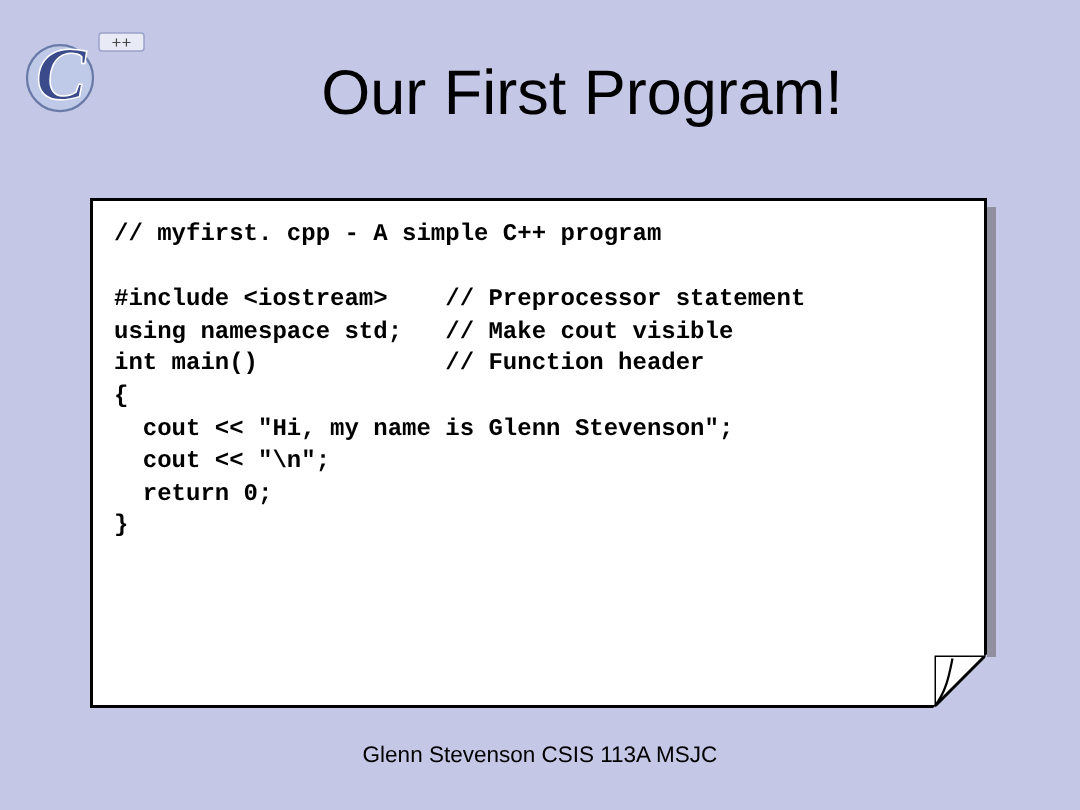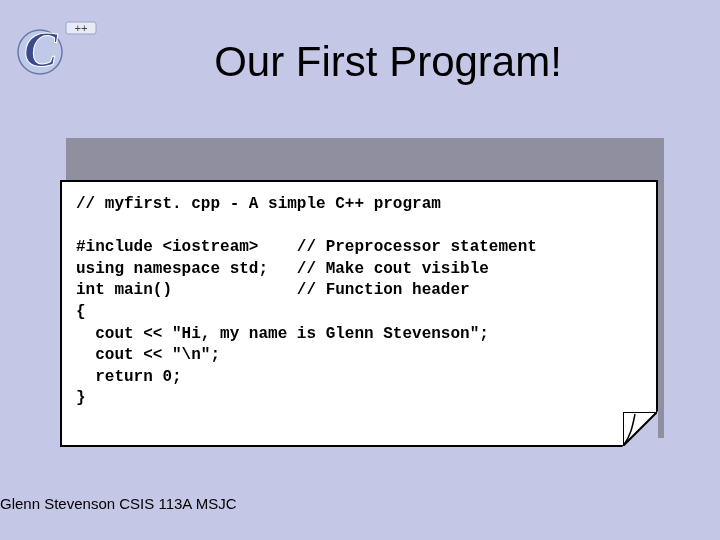--- a/index.html
+++ b/index.html
@@ -48,26 +48,25 @@
     left: 6px;
     width: 598px;
     height: 300px;
     background: #8f8fa0;
   }
   .codebox {
     position: absolute;
     top: 0;
     left: 0;
     width: 598px;
-    height: 267px;
+    height: 340px;
     background: #ffffff;
     border: 2px solid #000;
     box-sizing: border-box;
     padding: 12px 14px;
-    margin-top: 48px;
   }
   .codebox pre {
     margin: 0;
     font-family: "Courier New", Courier, monospace;
     font-size: 16px;
     line-height: 1.35;
     font-weight: bold;
     color: #000;
     white-space: pre;
   }
@@ -86,21 +85,21 @@
     bottom: -1px;
     width: 34px;
     height: 34px;
     pointer-events: none;
   }
   .footer {
     position: absolute;
     bottom: 28px;
     left: 0;
     width: 720px;
-    text-align: left;
+    text-align: center;
     font-size: 15px;
     font-family: "Comic Sans MS", "Comic Sans", cursive, sans-serif;
   }
 </style>
 </head>
 <body>
 
 <div class="slide">
 
   <div class="logo">

